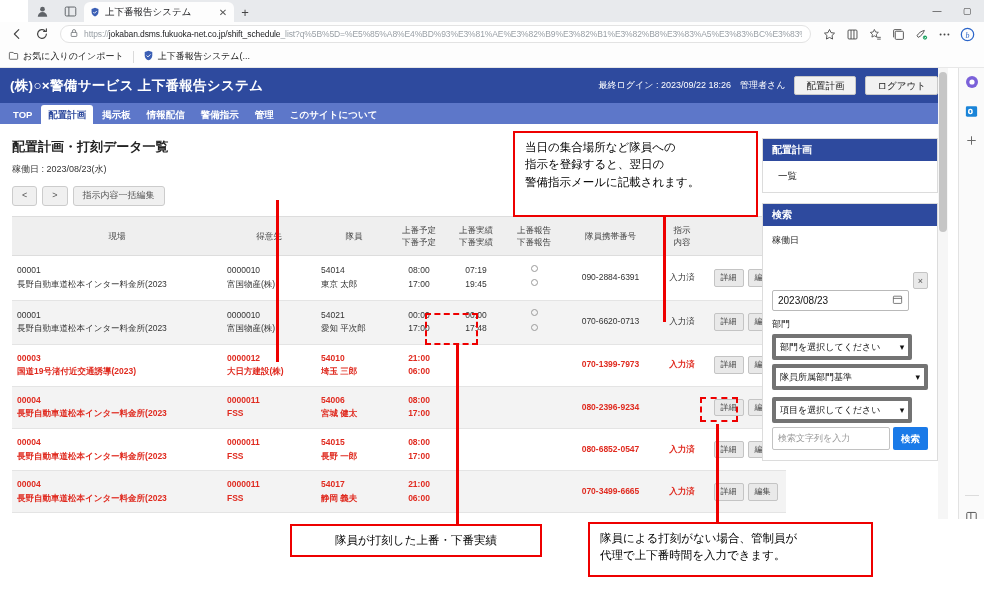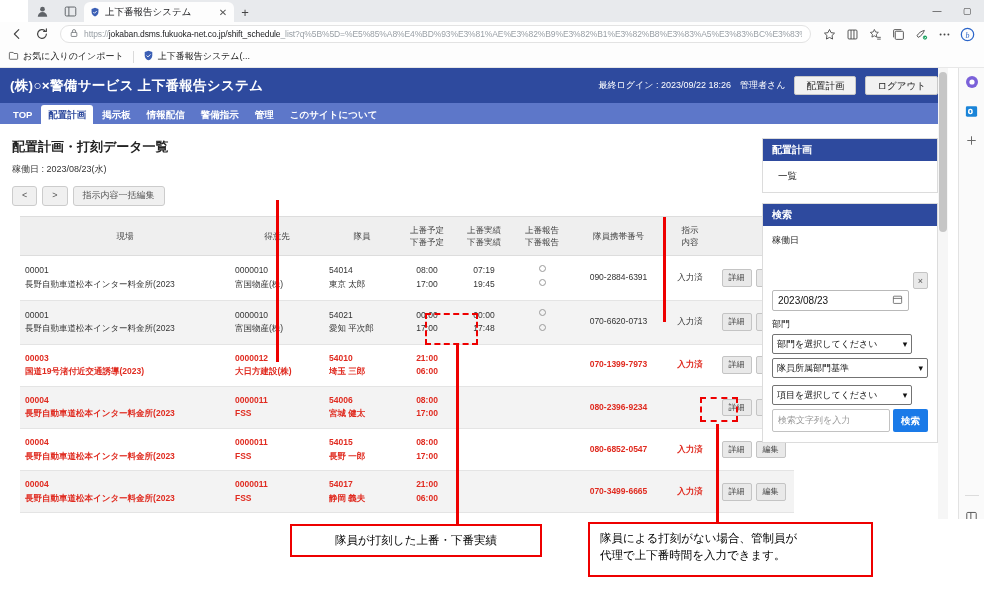--- a/index.html
+++ b/index.html
@@ -97,21 +97,21 @@
   .app-main { width:762px; padding:14px 12px 0 12px; }
   .page-title { font-size:13px; font-weight:bold; color:#222; margin:0 0 7px 0; }
   .work-date { font-size:9px; color:#333; margin:0 0 10px 0; }
   .btn-row { display:flex; gap:5px; align-items:center; margin-bottom:10px; }
   .sm-btn {
     background:#f0f0f0; border:1px solid #ccc; border-radius:3px;
     font-size:9px; color:#555; padding:3px 9px; line-height:1.3; min-width:22px; text-align:center;
   }
 
   
-  table.grid { width:100%; border-collapse:collapse; table-layout:fixed;margin-left:8px; }
+  table.grid { width:100%; border-collapse:collapse; table-layout:fixed; }
   table.grid th {
     background:#efefef; border-top:1px solid #ddd; border-bottom:1px solid #ddd;
     font-size:8.5px; font-weight:normal; color:#444; padding:7px 2px; text-align:center;
     line-height:1.45;
   }
   table.grid td {
     border-bottom:1px solid #e4e4e4; font-size:8.5px; padding:7px 5px;
     vertical-align:middle; line-height:1.6; color:#333;
   }
   tr.row-alt td { background:#f3f3f3; }
@@ -142,21 +142,21 @@
   .fld-row { display:flex; align-items:center; gap:4px; margin-bottom:7px; }
   .date-input {
     flex:1; border:1px solid #b9b9b9; border-radius:2px; background:#fff;
     font-size:10px; color:#111; padding:3px 5px; display:flex; align-items:center; justify-content:space-between;margin-top:40px;
   }
   .x-btn {
     width:15px; height:17px; background:#e9e9e9; border:1px solid #c4c4c4;
     display:flex; align-items:center; justify-content:center; font-size:9px; color:#555; border-radius:2px;
   }
   .sel {
-    border:1px solid #737373; border-radius:2px; background:#fff;
+    border:4px solid #737373; border-radius:2px; background:#fff;
     font-size:9px; color:#111; padding:2.5px 4px; margin-bottom:4px;
     display:flex; align-items:center; justify-content:space-between;
   }
   .sel.wide { width:100%; }
   .sel.narrow { width:90%; }
   .sel .cv { white-space:nowrap; overflow:hidden; }
   .search-row { display:flex; gap:3px; align-items:stretch; margin-top:2px; }
   .search-input {
     flex:1; border:1px solid #c2c2c2; background:#fff; border-radius:2px;
     font-size:9px; color:#9a9a9a; padding:4px 5px;
@@ -656,20 +656,21 @@
 
     <div class="page-scroll">
       <div class="thumb"></div>
     </div>
   </div>
 
   <div class="bottom-white"></div>
 
   <div class="leader" style="left:276px; top:200px; width:2.5px; height:162px;"></div>
 
+  <div class="anno" style="left:513px; top:131px; width:245px; height:86px;">当日の集合場所など隊員への<br>指示を登録すると、翌日の<br>警備指示メールに記載されます。</div>
   <div class="leader" style="left:663px; top:217px; width:2.5px; height:105px;"></div>
 
   <div class="anno" style="left:290px; top:524px; width:252px; height:33px; display:flex; align-items:center; justify-content:center;">隊員が打刻した上番・下番実績</div>
   <div class="leader" style="left:456px; top:345px; width:2.5px; height:180px;"></div>
 
   <div class="anno" style="left:588px; top:522px; width:285px; height:55px;">隊員による打刻がない場合、管制員が<br>代理で上下番時間を入力できます。</div>
   <div class="leader" style="left:716px; top:424px; width:2.5px; height:100px;"></div>
 
   <div class="dashbox" style="left:425px; top:313px; width:53px; height:32px;"></div>
   <div class="dashbox" style="left:700px; top:397px; width:38px; height:25px;"></div>

